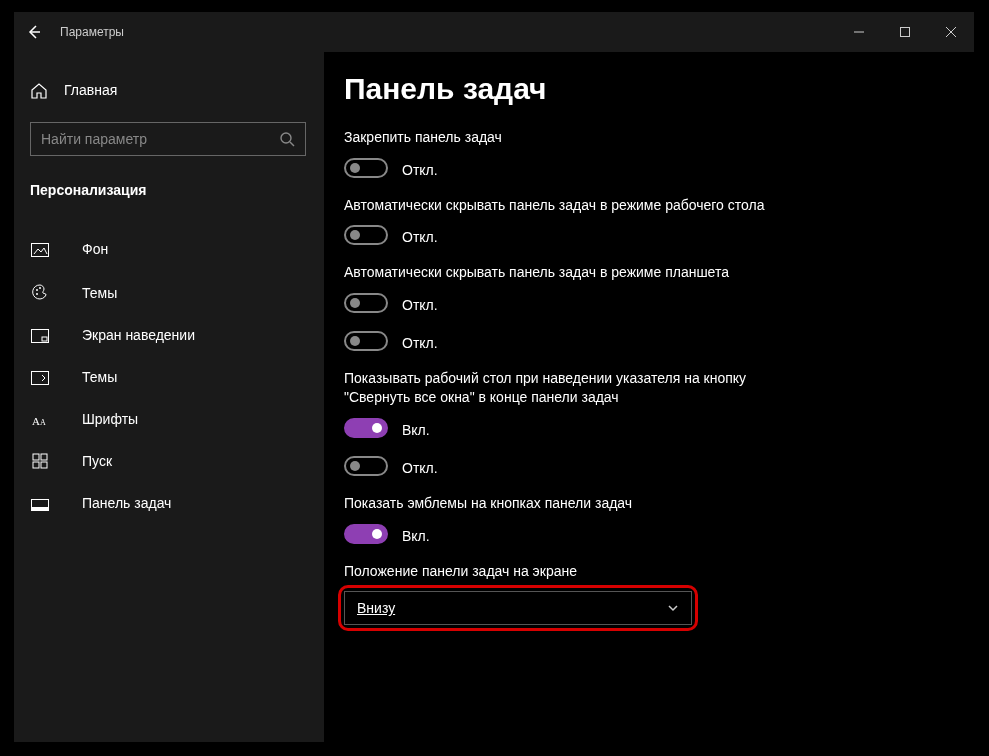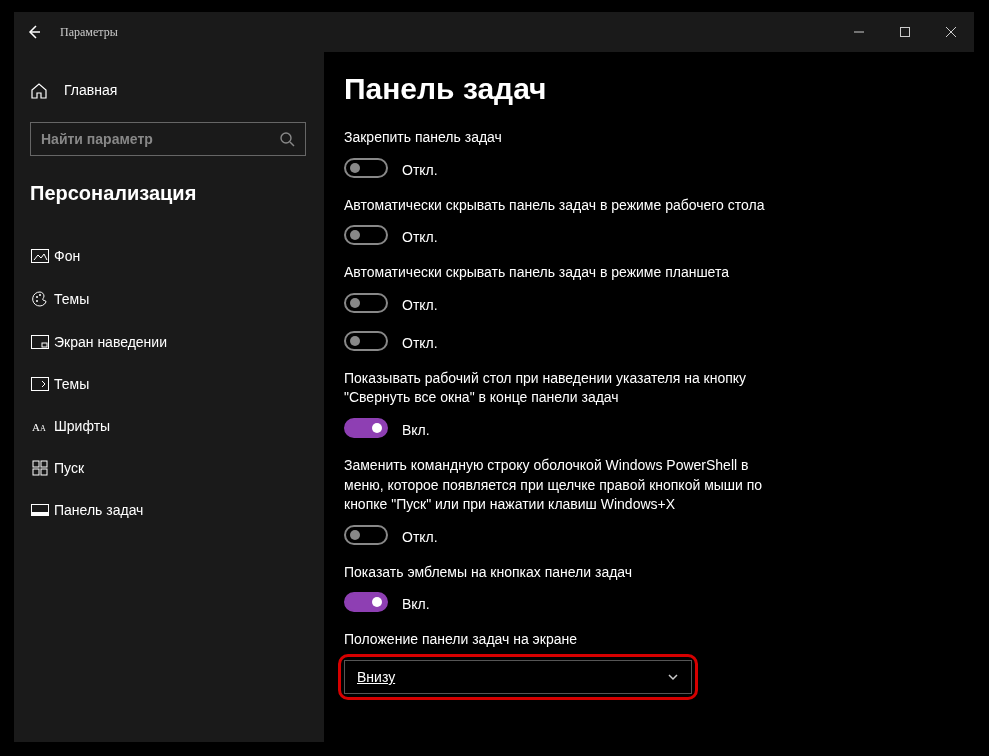--- a/index.html
+++ b/index.html
@@ -21,21 +21,20 @@
     background: #000;
     display: flex;
     flex-direction: column;
   }
   .titlebar {
     height: 40px;
     background: #1a1a1a;
     display: flex;
     align-items: center;
     position: relative;
-    font-family: Liberation Serif, serif;
   }
   .back-btn {
     width: 40px;
     height: 40px;
     display: flex;
     align-items: center;
     justify-content: center;
     color: #fff;
   }
   .title-text {
@@ -79,32 +78,32 @@
   .search-wrap { padding: 12px 18px 14px 16px; }
   .search-box {
     border: 1px solid #666;
     height: 34px;
     display: flex;
     align-items: center;
     padding: 0 10px;
     justify-content: space-between;
     background: #1a1a1a;
   }
-  .search-ph { color: #888; font-size: 14px; font-weight: bold; }
+  .search-ph { color: #888; font-size: 14px; }
   .category {
     padding: 12px 16px;
     font-weight: 600;
     color: #fff;
-    font-size: 20px;
+    font-size: 14px;
   }
   .nav-items { margin-top: 18px; }
   .nav-item {
     display: flex;
-    align-items: center;
-    gap: 4px;
+    align-items: flex-end;
+    gap: 32px;
     padding: 13px 16px;
     color: #fff;
     font-size: 14px;
   }
   .nav-item .icon { width: 20px; display:flex; justify-content:center; }
   .main {
     flex: 1;
     background: #000;
     padding: 20px 20px 0 20px;
     overflow: hidden;
@@ -344,21 +343,20 @@
           <div class="setting">
             <div class="setting-label">Показывать рабочий стол при наведении указателя на кнопку "Свернуть все окна" в конце панели задач</div>
             <div class="toggle-row">
               <div class="toggle on">
                 <div class="knob"></div>
               </div>
               <span class="toggle-state">Вкл.</span>
             </div>
           </div>
           <div class="setting">
-            <div class="setting-label">Заменить командную строку оболочкой Windows PowerShell в меню, которое появляется при щелчке правой кнопкой мыши по кнопке "Пуск" или при нажатии клавиш Windows+X</div>
             <div class="toggle-row">
               <div class="toggle">
                 <div class="knob"></div>
               </div>
               <span class="toggle-state">Откл.</span>
             </div>
           </div>
           <div class="setting">
             <div class="setting-label">Показать эмблемы на кнопках панели задач</div>
             <div class="toggle-row">

